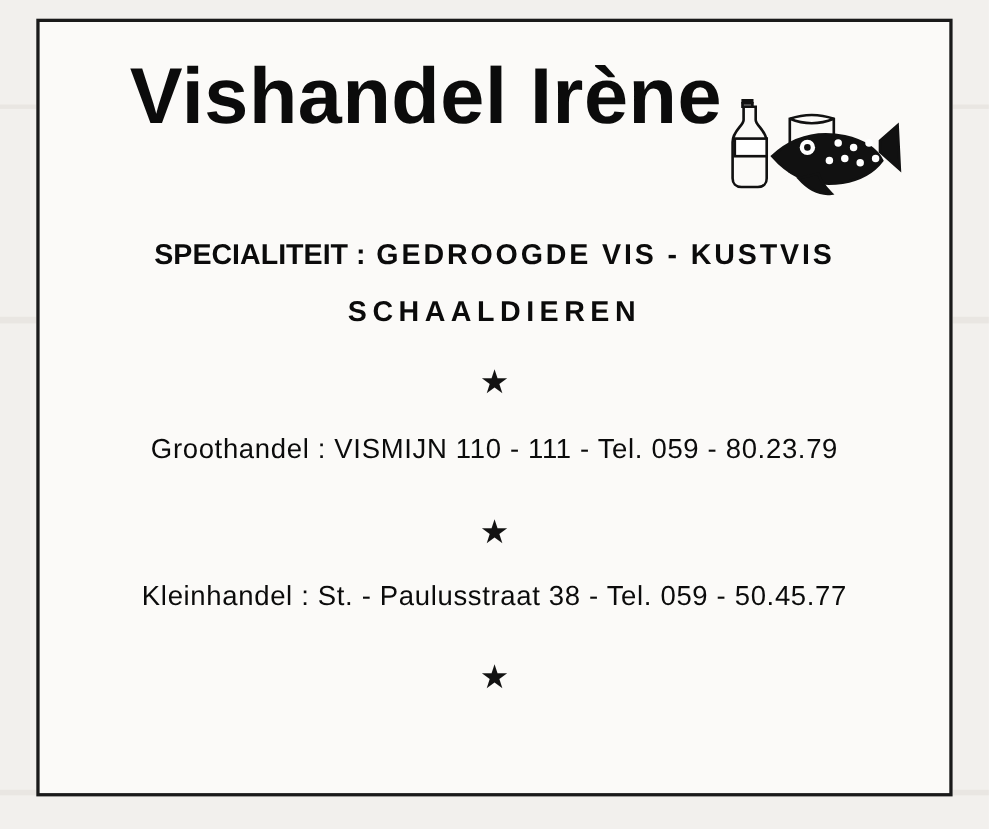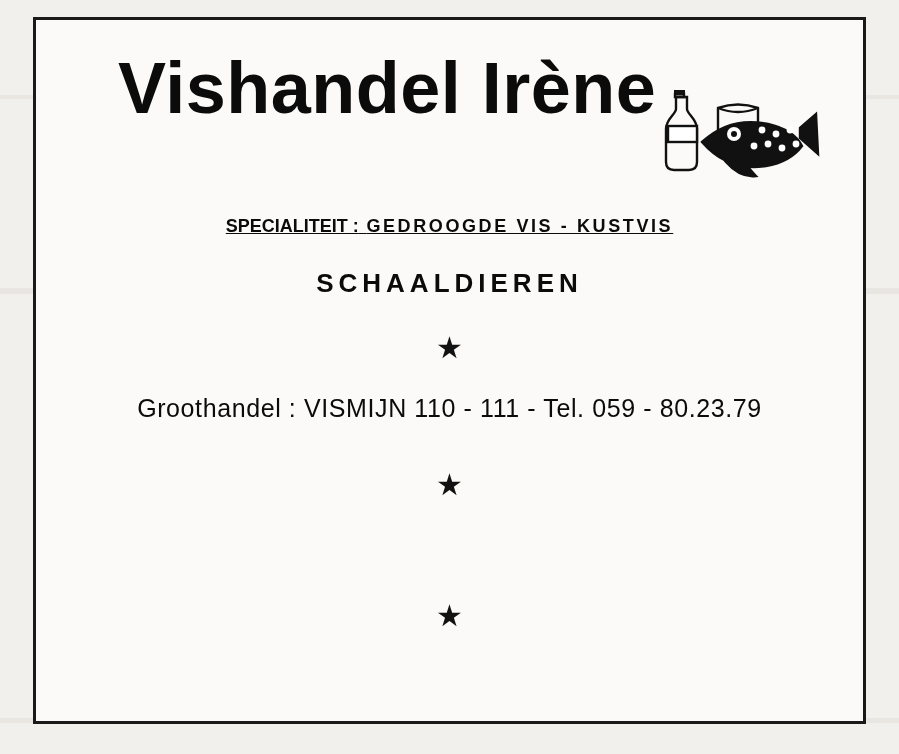--- a/index.html
+++ b/index.html
@@ -76,25 +76,24 @@
     width: 190px;
     height: 135px;
   }
 
   .spec1 {
     position: absolute;
     left: 0;
     right: 0;
     top: 196px;
     text-align: center;
-    font-size: 18px;
+    font-size: 26px;
     font-weight: bold;
     letter-spacing: 2.6px;
     color: #0b0b0b;
-    text-decoration: underline;
   }
   .spec1 .lead {
     letter-spacing: 0px;
   }
   .spec2 {
     position: absolute;
     left: 0;
     right: 0;
     top: 248px;
     text-align: center;
@@ -209,18 +208,19 @@
     </div>
 
     <div class="spec2">SCHAALDIEREN</div>
 
     <div class="star s1">★</div>
 
     <div class="line l1">Groothandel :  VISMIJN  110 - 111  -  Tel.  059 - 80.23.79</div>
 
     <div class="star s2">★</div>
 
+    <div class="line l2">Kleinhandel :  St. - Paulusstraat 38  -  Tel.  059 - 50.45.77</div>
 
     <div class="star s3">★</div>
 
 
   </div>
 </div>
 
 </body></html>

